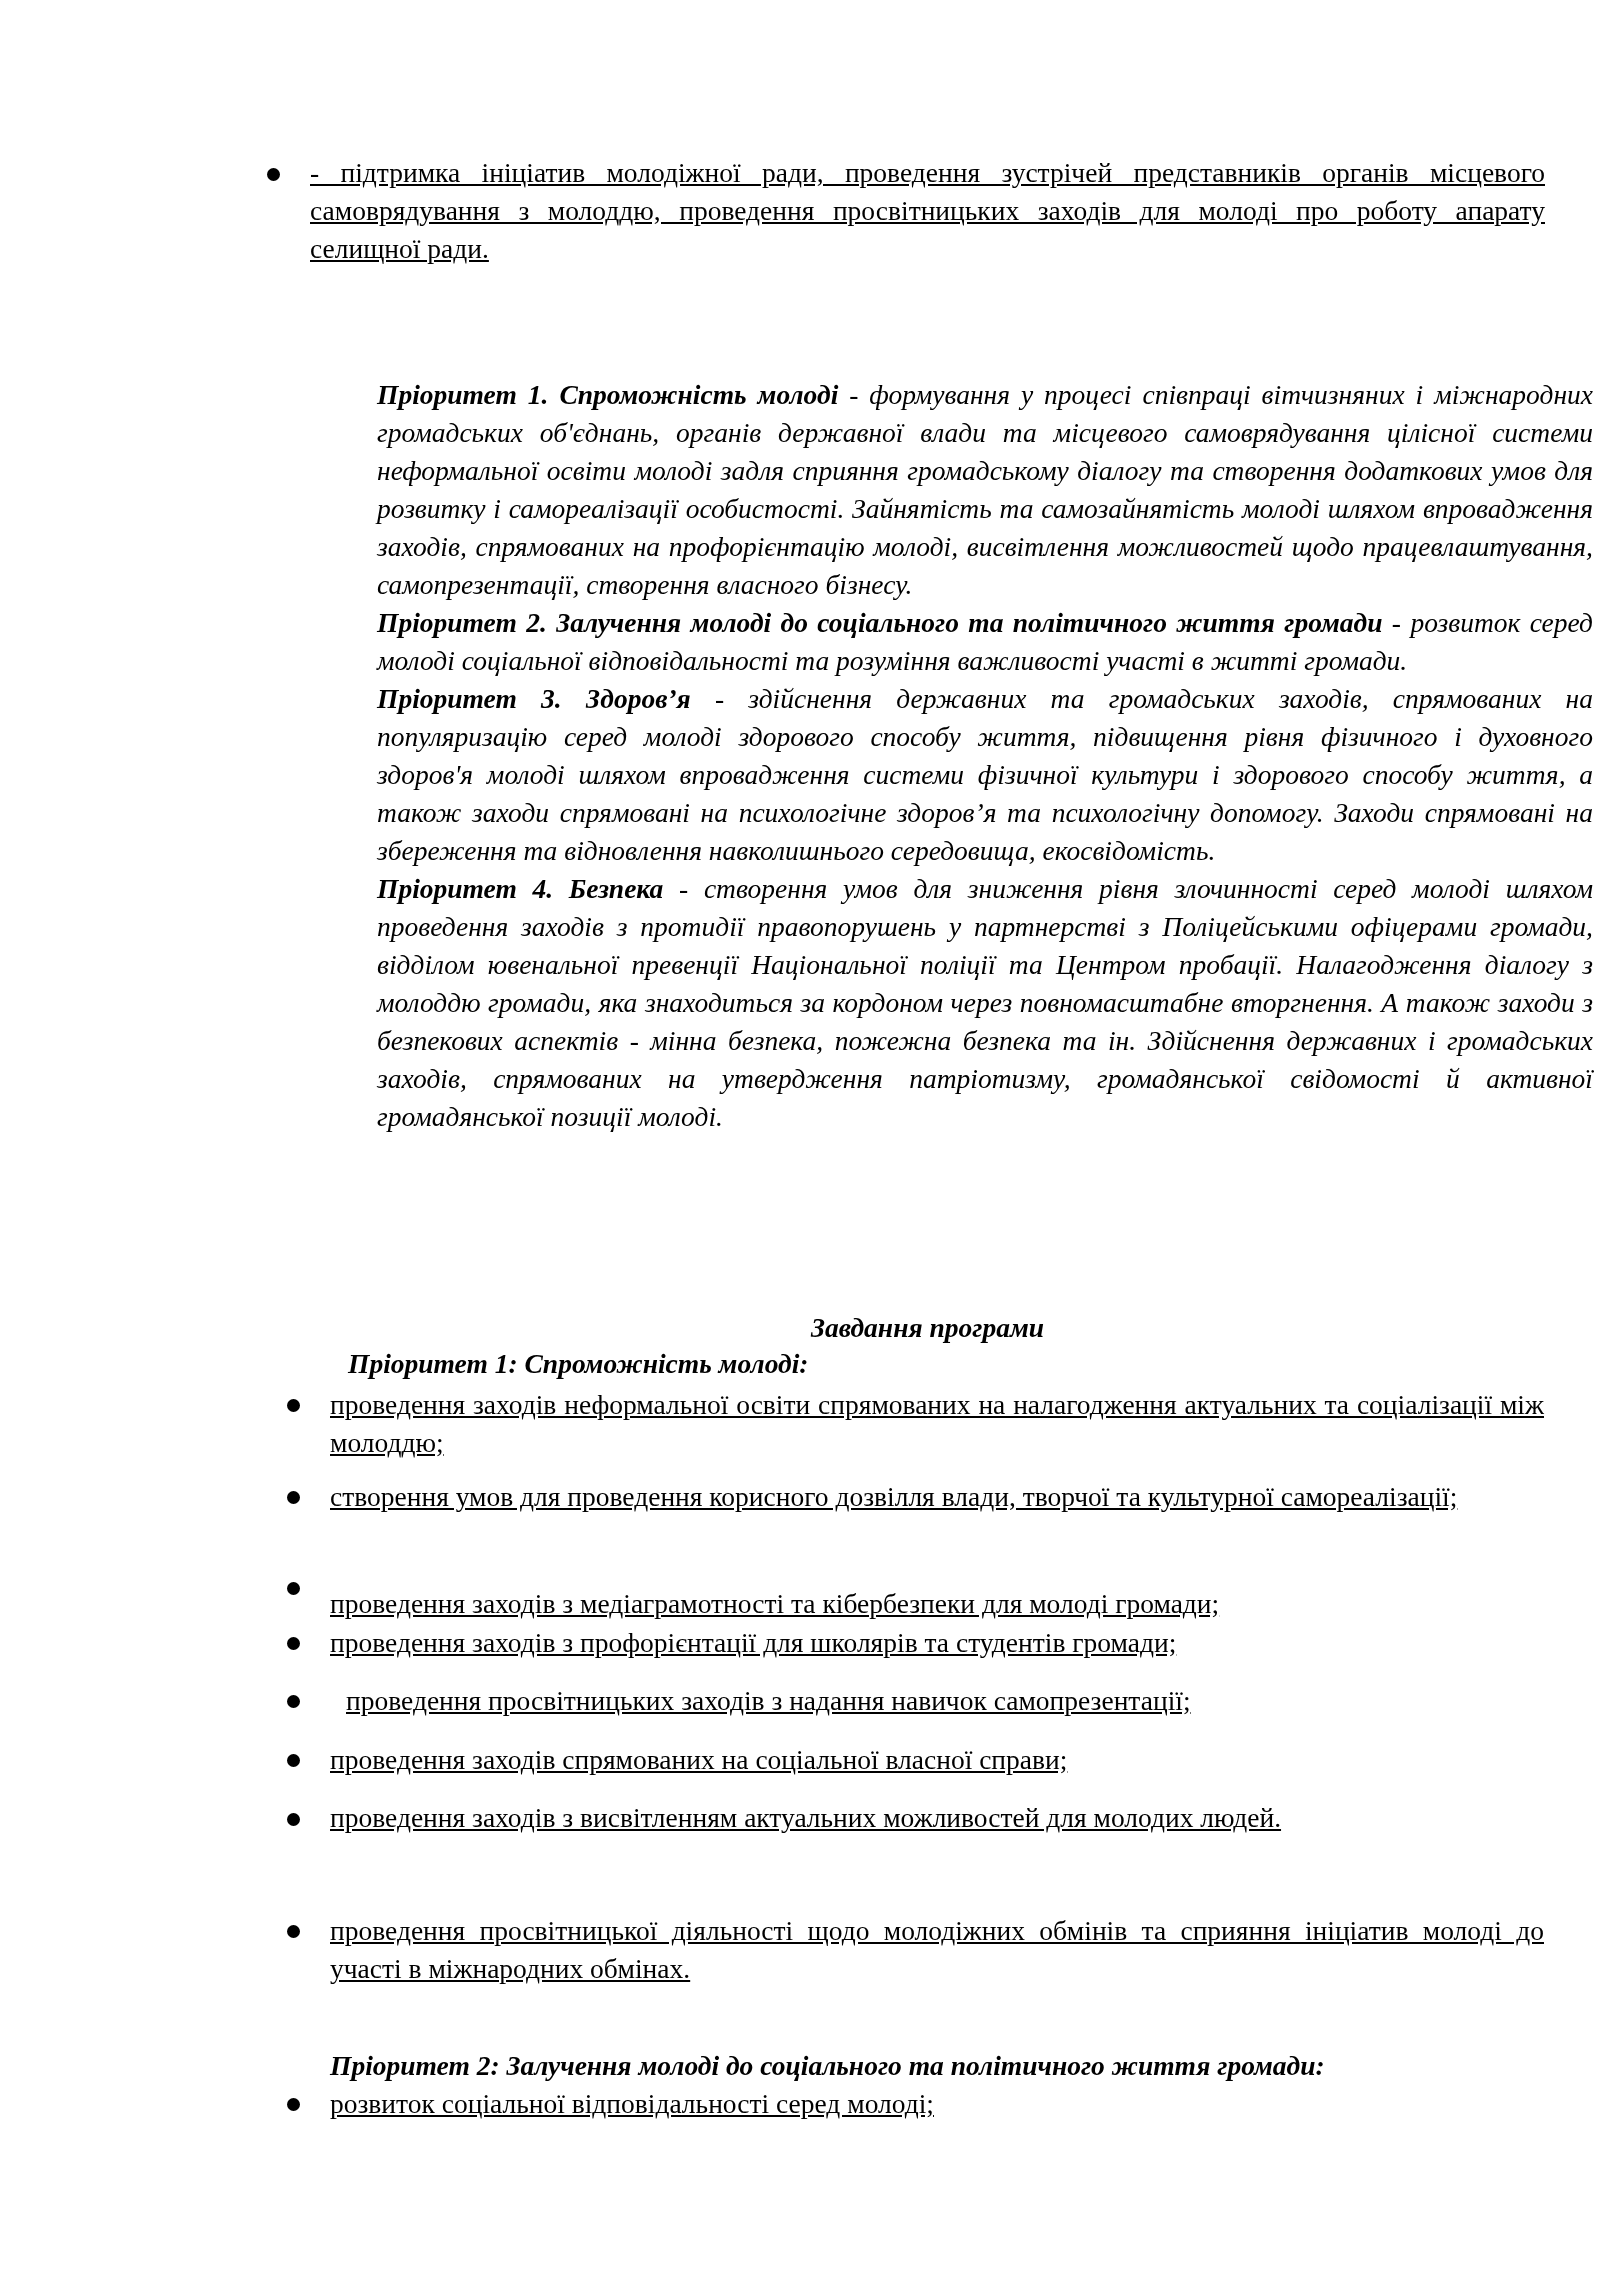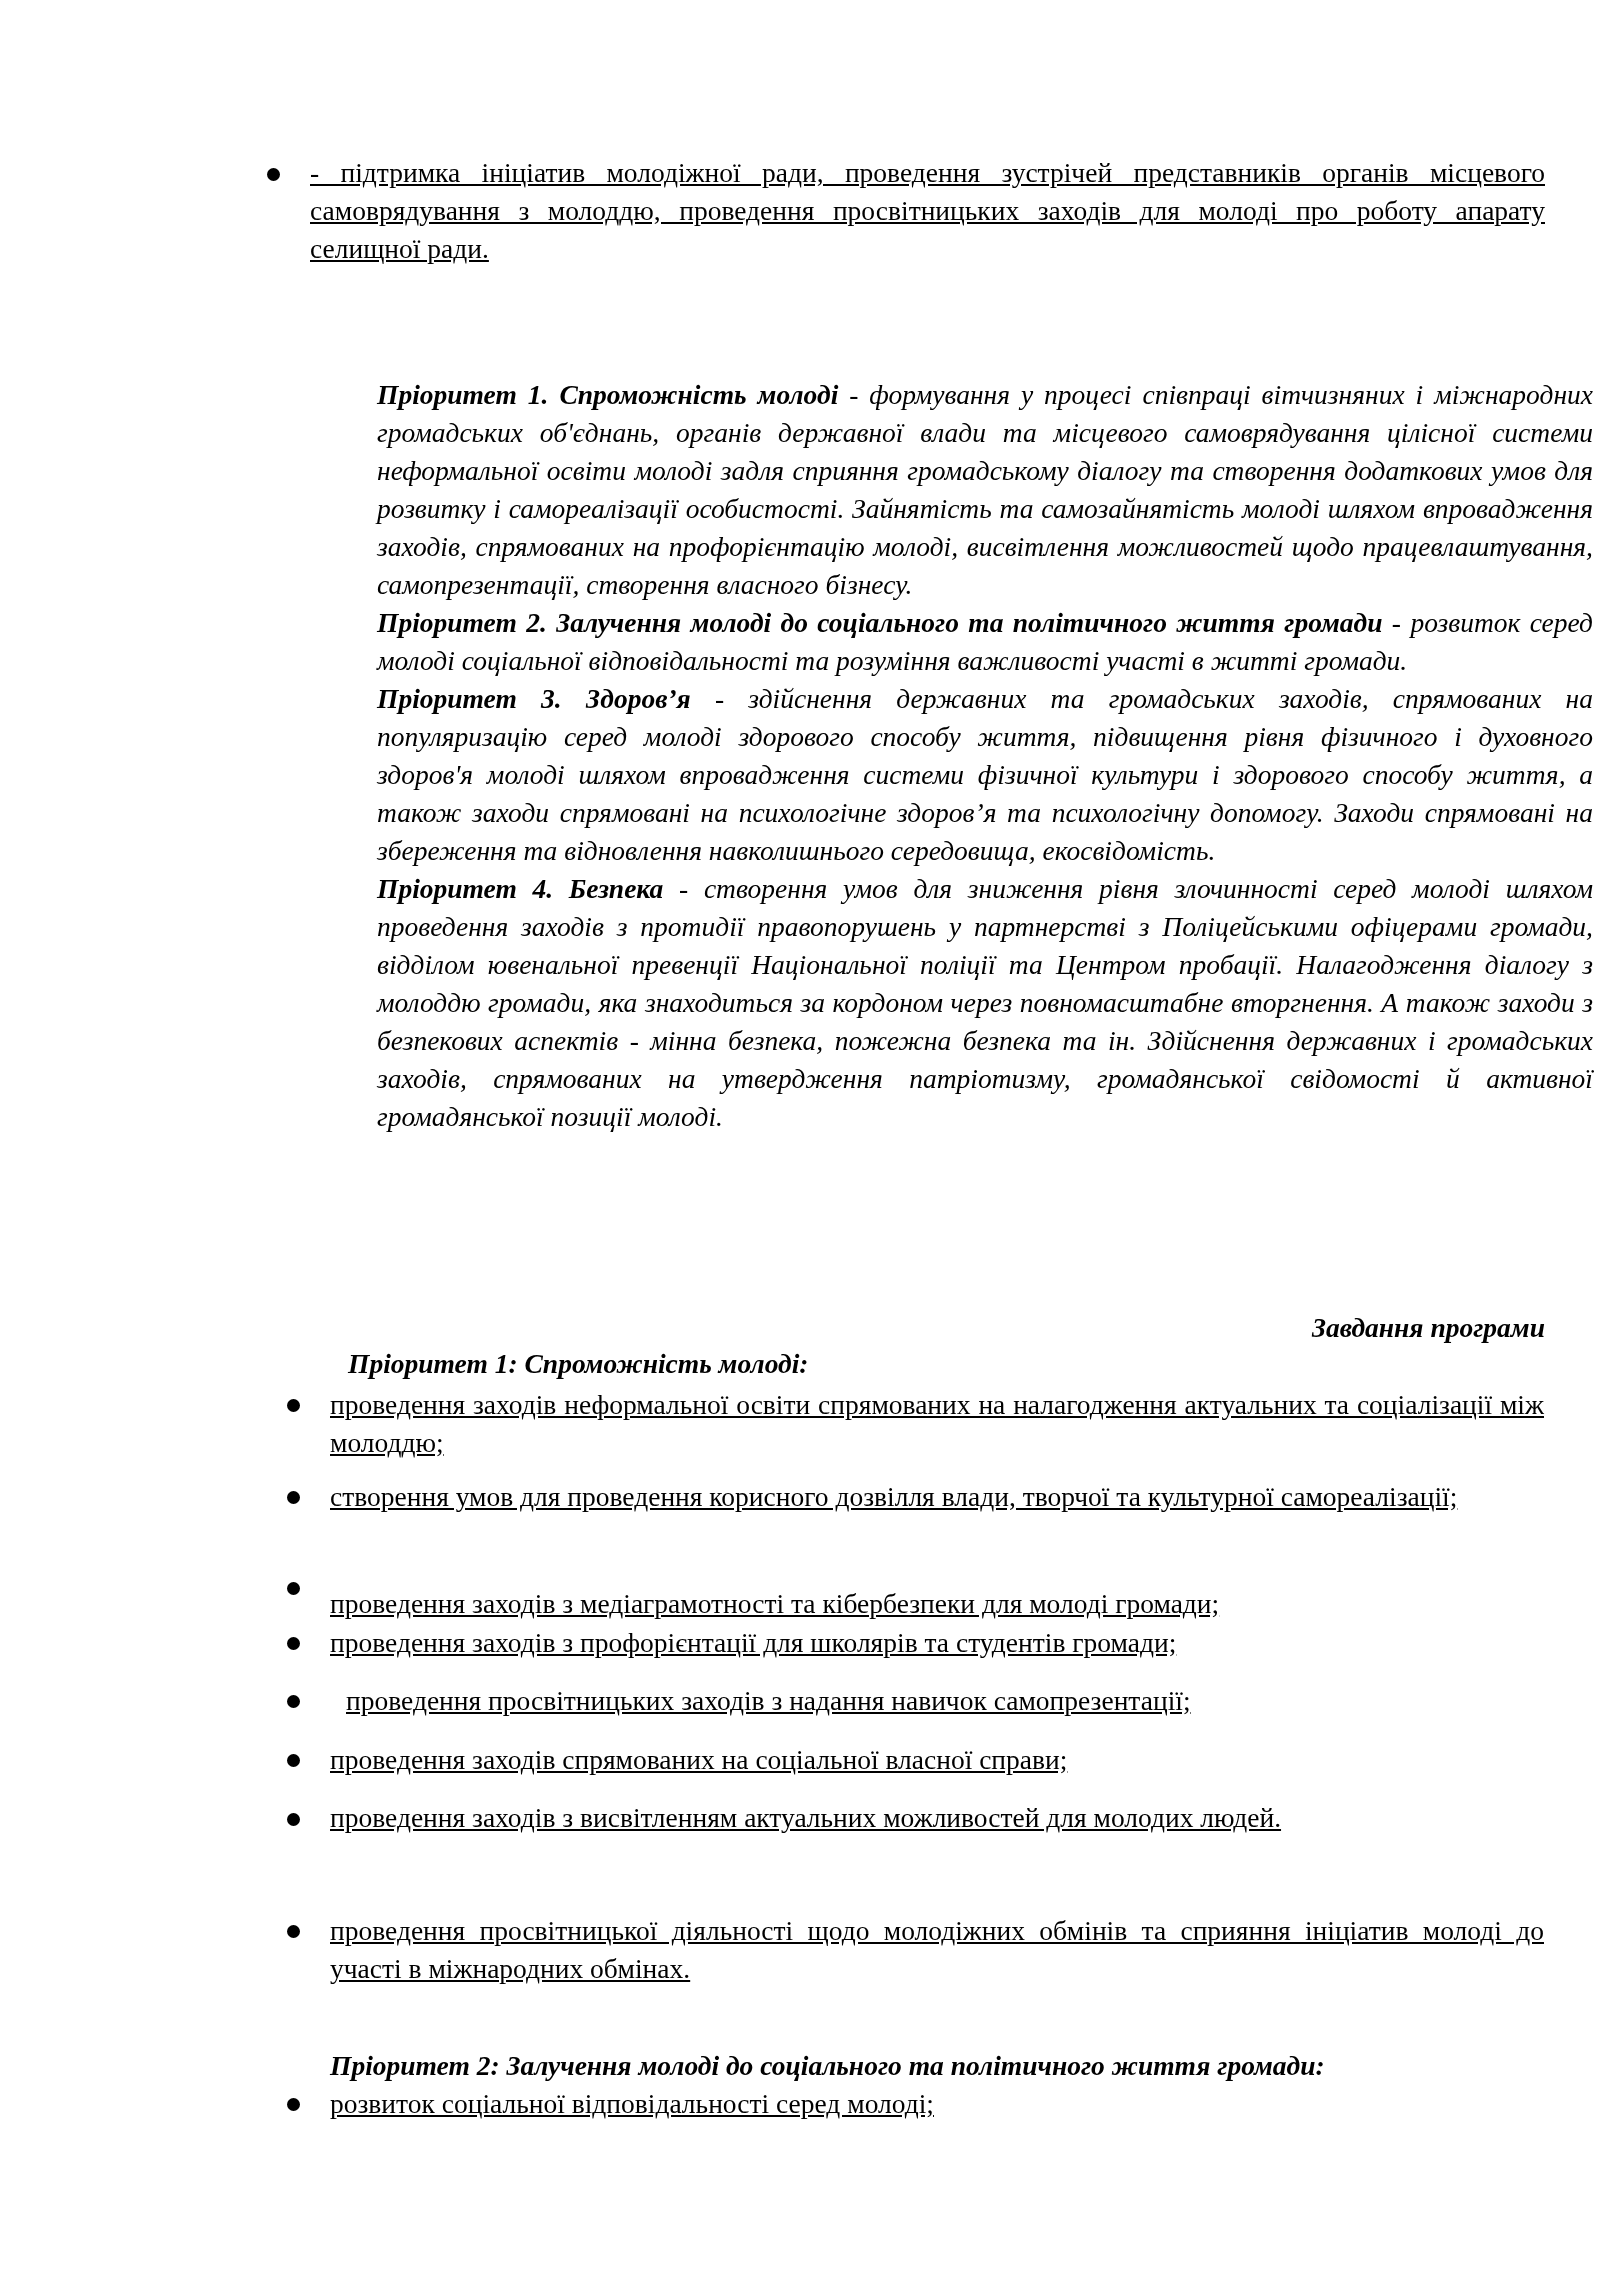--- a/index.html
+++ b/index.html
@@ -39,21 +39,21 @@
       <span class="prio-title">Пріоритет 2. Залучення молоді до соціального та політичного життя громади</span><span> - розвиток серед молоді соціальної відповідальності та розуміння важливості участі в житті громади.</span>
     </p>
     <p>
       <span class="prio-title">Пріоритет 3. Здоров’я</span><span> - здійснення державних та громадських заходів, спрямованих на популяризацію серед молоді здорового способу життя, підвищення рівня фізичного і духовного здоров'я молоді шляхом впровадження системи фізичної культури і здорового способу життя, а також заходи спрямовані на психологічне здоров’я та психологічну допомогу. Заходи спрямовані на збереження та відновлення навколишнього середовища, екосвідомість.</span>
     </p>
     <p>
       <span class="prio-title">Пріоритет 4. Безпека</span><span> - створення умов для зниження рівня злочинності серед молоді шляхом проведення заходів з протидії правопорушень у партнерстві з Поліцейськими офіцерами громади, відділом ювенальної превенції Національної поліції та Центром пробації. Налагодження діалогу з молоддю громади, яка знаходиться за кордоном через повномасштабне вторгнення. А також заходи з безпекових аспектів - мінна безпека, пожежна безпека та ін. Здійснення державних і громадських заходів, спрямованих на утвердження патріотизму, громадянської свідомості й активної громадянської позиції молоді.</span>
     </p>
   </div>
 
-  <div class="heading" style="left:310px; top:1309px; width:1235px;text-align:right;">Завдання програми</div>
+  <div class="heading" style="left:310px; top:1309px; width:1235px;">Завдання програми</div>
 
   <div class="sub-heading" style="left:348px; top:1345px;">Пріоритет 1: Спроможність молоді:</div>
 
   <div class="bullet-dot" style="left:287px; top:1399px;"></div>
   <div class="list-text" style="left:330px; top:1386px; width:1214px;">проведення заходів неформальної освіти спрямованих на налагодження актуальних та соціалізації між молоддю;</div>
 
   <div class="bullet-dot" style="left:287px; top:1491px;"></div>
   <div class="list-text" style="left:330px; top:1478px; width:1214px;">створення умов для проведення корисного дозвілля влади, творчої та культурної самореалізації;</div>
 
   <div class="bullet-dot" style="left:287px; top:1582px;"></div>

